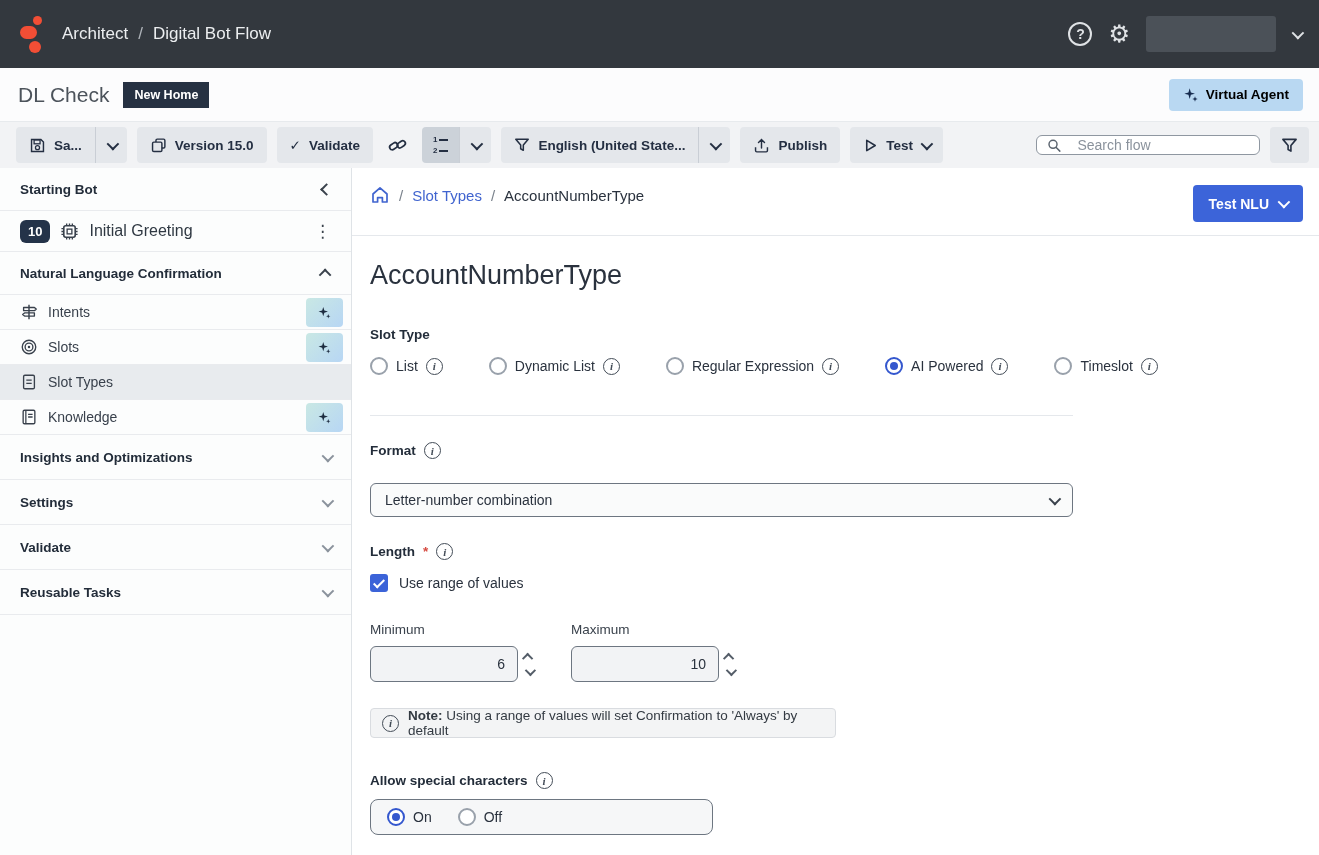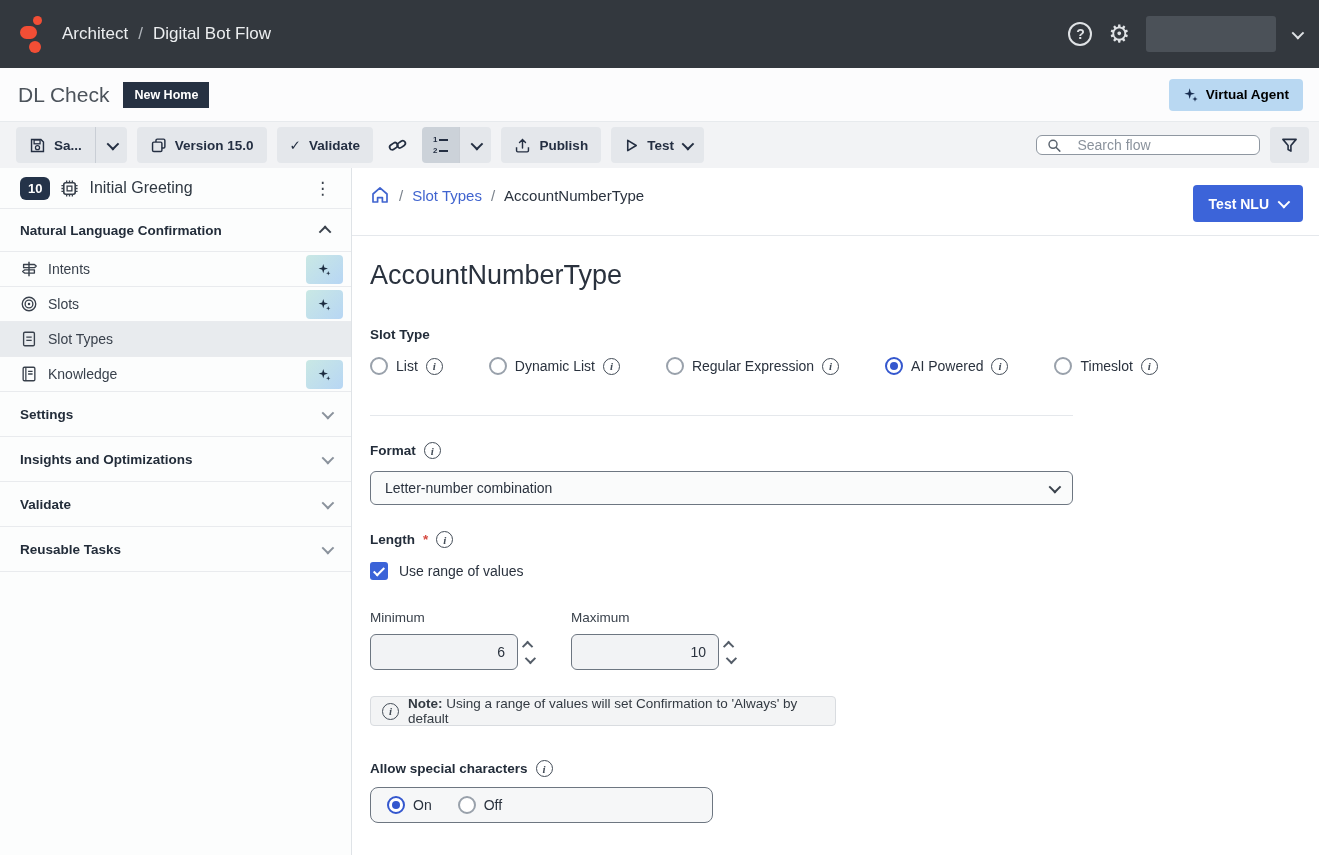--- a/index.html
+++ b/index.html
@@ -88,21 +88,21 @@
   .radio-row { display:flex; align-items:flex-start; gap:46px; margin-top:15px; flex-wrap:nowrap; }
   .radio-opt { display:flex; align-items:center; gap:8px; font-size:14px; color:#2a323e; cursor:pointer; white-space:nowrap; }
   .radio { width:18px; height:18px; border:2px solid #99a1ab; border-radius:50%; background:#fff; position:relative; flex:none; }
   .radio.checked { border-color:#3457ce; }
   .radio.checked::after { content:""; position:absolute; left:3px; top:3px; width:8px; height:8px; border-radius:50%; background:#3457ce; }
   .info-i { width:17px; height:17px; border:1.6px solid #434c57; border-radius:50%; color:#434c57;
             display:inline-flex; align-items:center; justify-content:center; flex:none;
             font-family:"Liberation Serif",serif; font-size:11px; font-weight:bold; font-style:italic; }
   .hr-details { border:none; border-top:1px solid #e5e8ec; width:703px; margin-top:40px; }
   .details-h { font-size:15px; font-weight:bold; color:#232d3a; margin-top:20px; }
-  .select { width:703px; height:34px; margin-top:12px; background:#fafbfb; border:1px solid #6d7681; border-radius:6px;
+  .select { width:703px; height:34px; margin-top:24px; background:#fafbfb; border:1px solid #6d7681; border-radius:6px;
             display:flex; align-items:center; padding:0 14px; font-size:14px; color:#2a323e; cursor:pointer; }
   .select .chevwrap { margin-left:auto; color:#3a424c; }
   .req { color:#d64b41; font-weight:bold; }
   .check-row { display:flex; align-items:center; gap:11px; margin-top:14px; font-size:14px; color:#2a323e; cursor:pointer; }
   .checkbox { width:18px; height:18px; background:#3b63d8; border-radius:3px; position:relative; flex:none; }
   .checkbox::after { content:""; position:absolute; left:6px; top:2.5px; width:4px; height:9px;
                      border-right:2px solid #fff; border-bottom:2px solid #fff; transform:rotate(45deg); }
   .minmax-row { display:flex; gap:38px; margin-top:30px; }
   .num-col .num-label { font-size:13.5px; color:#3a424c; }
   .num-wrap { display:flex; align-items:center; gap:7px; margin-top:9px; }
@@ -192,20 +192,31 @@
       <span class="numlist">
         <span>1<b></b></span>
           <span>2<b></b></span>
       </span>
     </button>
     <button class="tbtn icon-only">
         <span class="chev chev-down"></span>
       </button>
   </div>
 
+  <div class="split">
+    <button class="tbtn">
+      <svg width="16" height="16" viewBox="0 0 18 18">
+        <path d="M2 2.5h14L10.5 9v6l-3-1.8V9z" fill="none" stroke="#242f42" stroke-width="1.7" stroke-linejoin="round"></path>
+      </svg>
+      <span>English (United State...</span>
+    </button>
+    <button class="tbtn icon-only">
+        <span class="chev chev-down"></span>
+      </button>
+  </div>
 
   <button class="tbtn">
     <svg width="17" height="17" viewBox="0 0 20 20">
       <path d="M10 13V3M6.5 6.5L10 3l3.5 3.5" fill="none" stroke="#242f42" stroke-width="1.7" stroke-linecap="round"></path>
       <path d="M3 12v4a1.5 1.5 0 001.5 1.5h11A1.5 1.5 0 0017 16v-4" fill="none" stroke="#242f42" stroke-width="1.7"></path>
     </svg>
     <span>Publish</span>
   </button>
 
   <button class="tbtn">
@@ -227,20 +238,24 @@
   <button class="tbtn icon-only">
     <svg width="17" height="17" viewBox="0 0 18 18">
       <path d="M2 2.5h14L10.5 9v6l-3-1.8V9z" fill="none" stroke="#242f42" stroke-width="1.7" stroke-linejoin="round"></path>
     </svg>
   </button>
 </div>
 
 <div class="body-wrap">
 
   <div class="sidebar">
+    <div class="side-row side-header">
+      <span>Starting Bot</span>
+      <span class="chevwrap"><span class="chev chev-left"></span></span>
+    </div>
 
     <div class="side-row greeting-row">
       <span class="badge10">10</span>
       <span class="side-icon">
         <svg width="19" height="19" viewBox="0 0 20 20">
           <rect x="4" y="4" width="12" height="12" rx="2" fill="none" stroke="#39414c" stroke-width="1.7"></rect>
           <rect x="7.5" y="7.5" width="5" height="5" fill="none" stroke="#39414c" stroke-width="1.4"></rect>
           <path d="M7 4V1.5M10 4V1.5M13 4V1.5M7 18.5V16M10 18.5V16M13 18.5V16M4 7H1.5M4 10H1.5M4 13H1.5M18.5 7H16M18.5 10H16M18.5 13H16" stroke="#39414c" stroke-width="1.4"></path>
         </svg>
       </span>
@@ -307,25 +322,25 @@
       <span>Knowledge</span>
       <button class="spark-btn">
         <svg width="15" height="15" viewBox="0 0 24 24">
           <path d="M10 3l1.7 5.8L17.5 10.5l-5.8 1.7L10 18l-1.7-5.8L2.5 10.5l5.8-1.7z" fill="#1c2b3f"></path>
           <path d="M18 14.5l.9 2.6 2.6.9-2.6.9-.9 2.6-.9-2.6-2.6-.9 2.6-.9z" fill="#1c2b3f"></path>
         </svg>
       </button>
     </div>
 
     <div class="side-row side-header side-collapsed" style="height:45px">
+      <span>Insights and Optimizations</span>
+      <span class="chevwrap"><span class="chev chev-down"></span></span>
+    </div>
+    <div class="side-row side-header side-collapsed" style="height:45px">
       <span>Settings</span>
-      <span class="chevwrap"><span class="chev chev-down"></span></span>
-    </div>
-    <div class="side-row side-header side-collapsed" style="height:45px">
-      <span>Insights and Optimizations</span>
       <span class="chevwrap"><span class="chev chev-down"></span></span>
     </div>
     <div class="side-row side-header side-collapsed" style="height:45px">
       <span>Validate</span>
       <span class="chevwrap"><span class="chev chev-down"></span></span>
     </div>
     <div class="side-row side-header side-collapsed" style="height:45px">
       <span>Reusable Tasks</span>
       <span class="chevwrap"><span class="chev chev-down"></span></span>
     </div>

